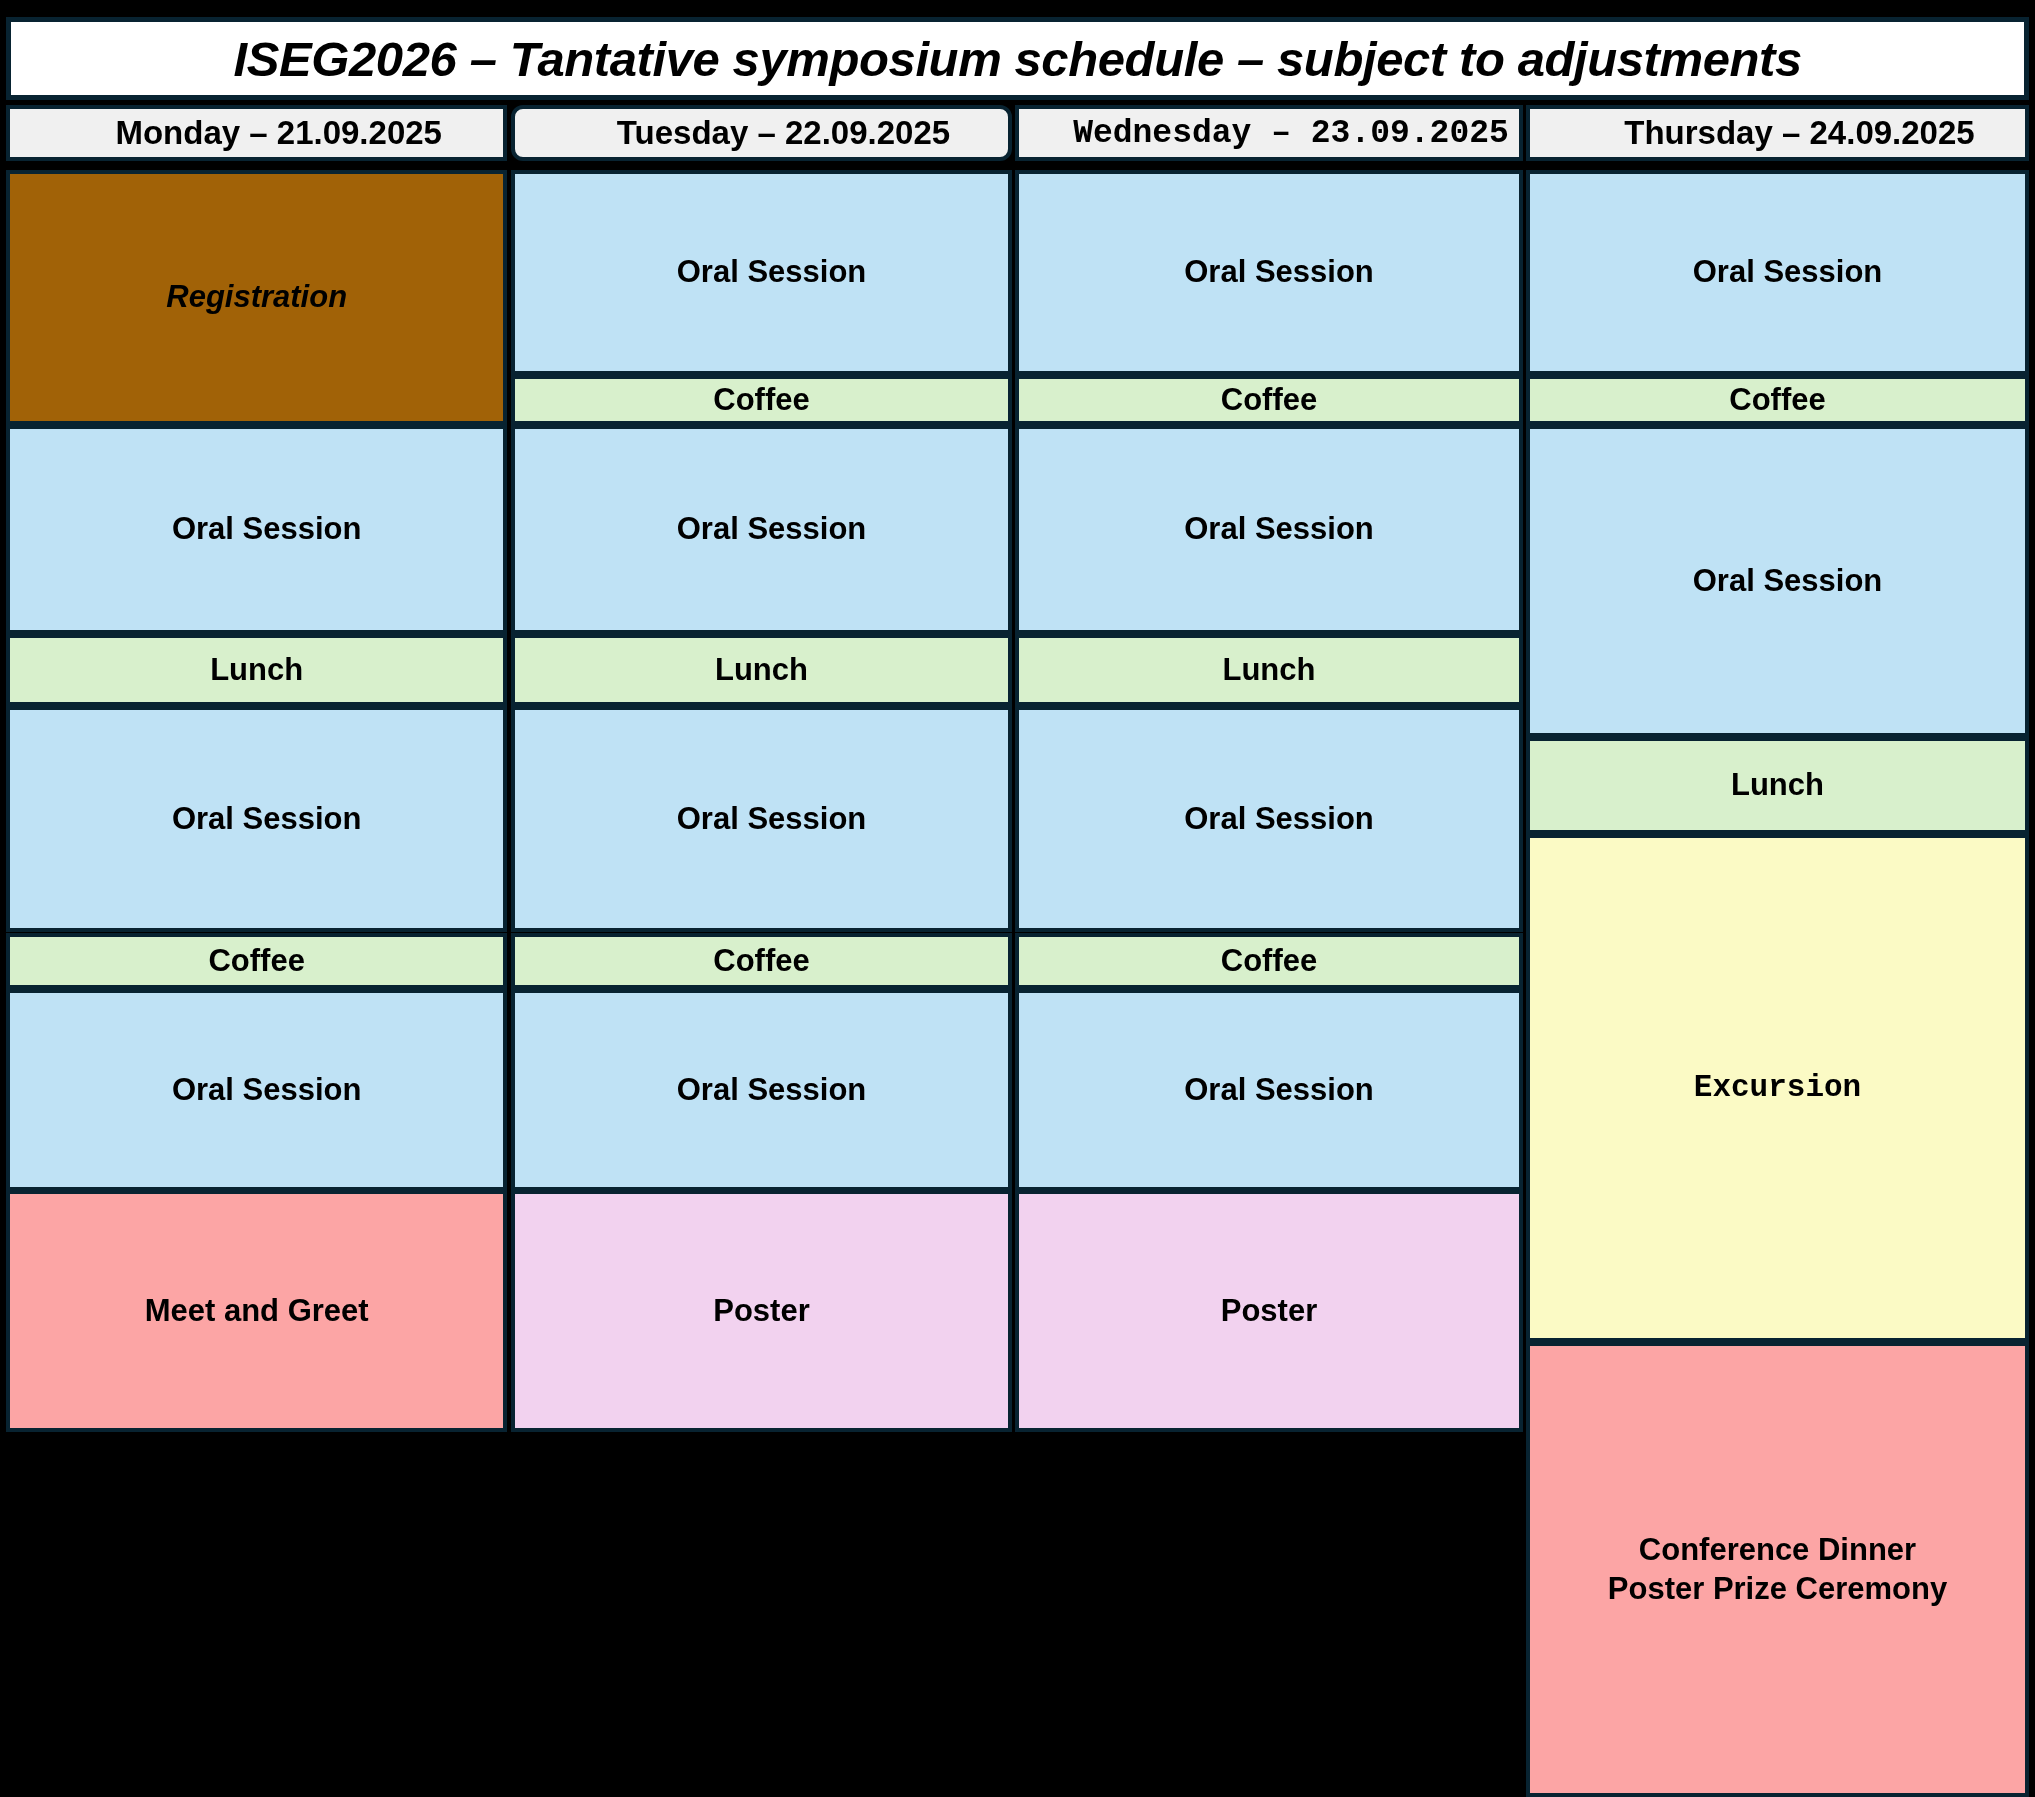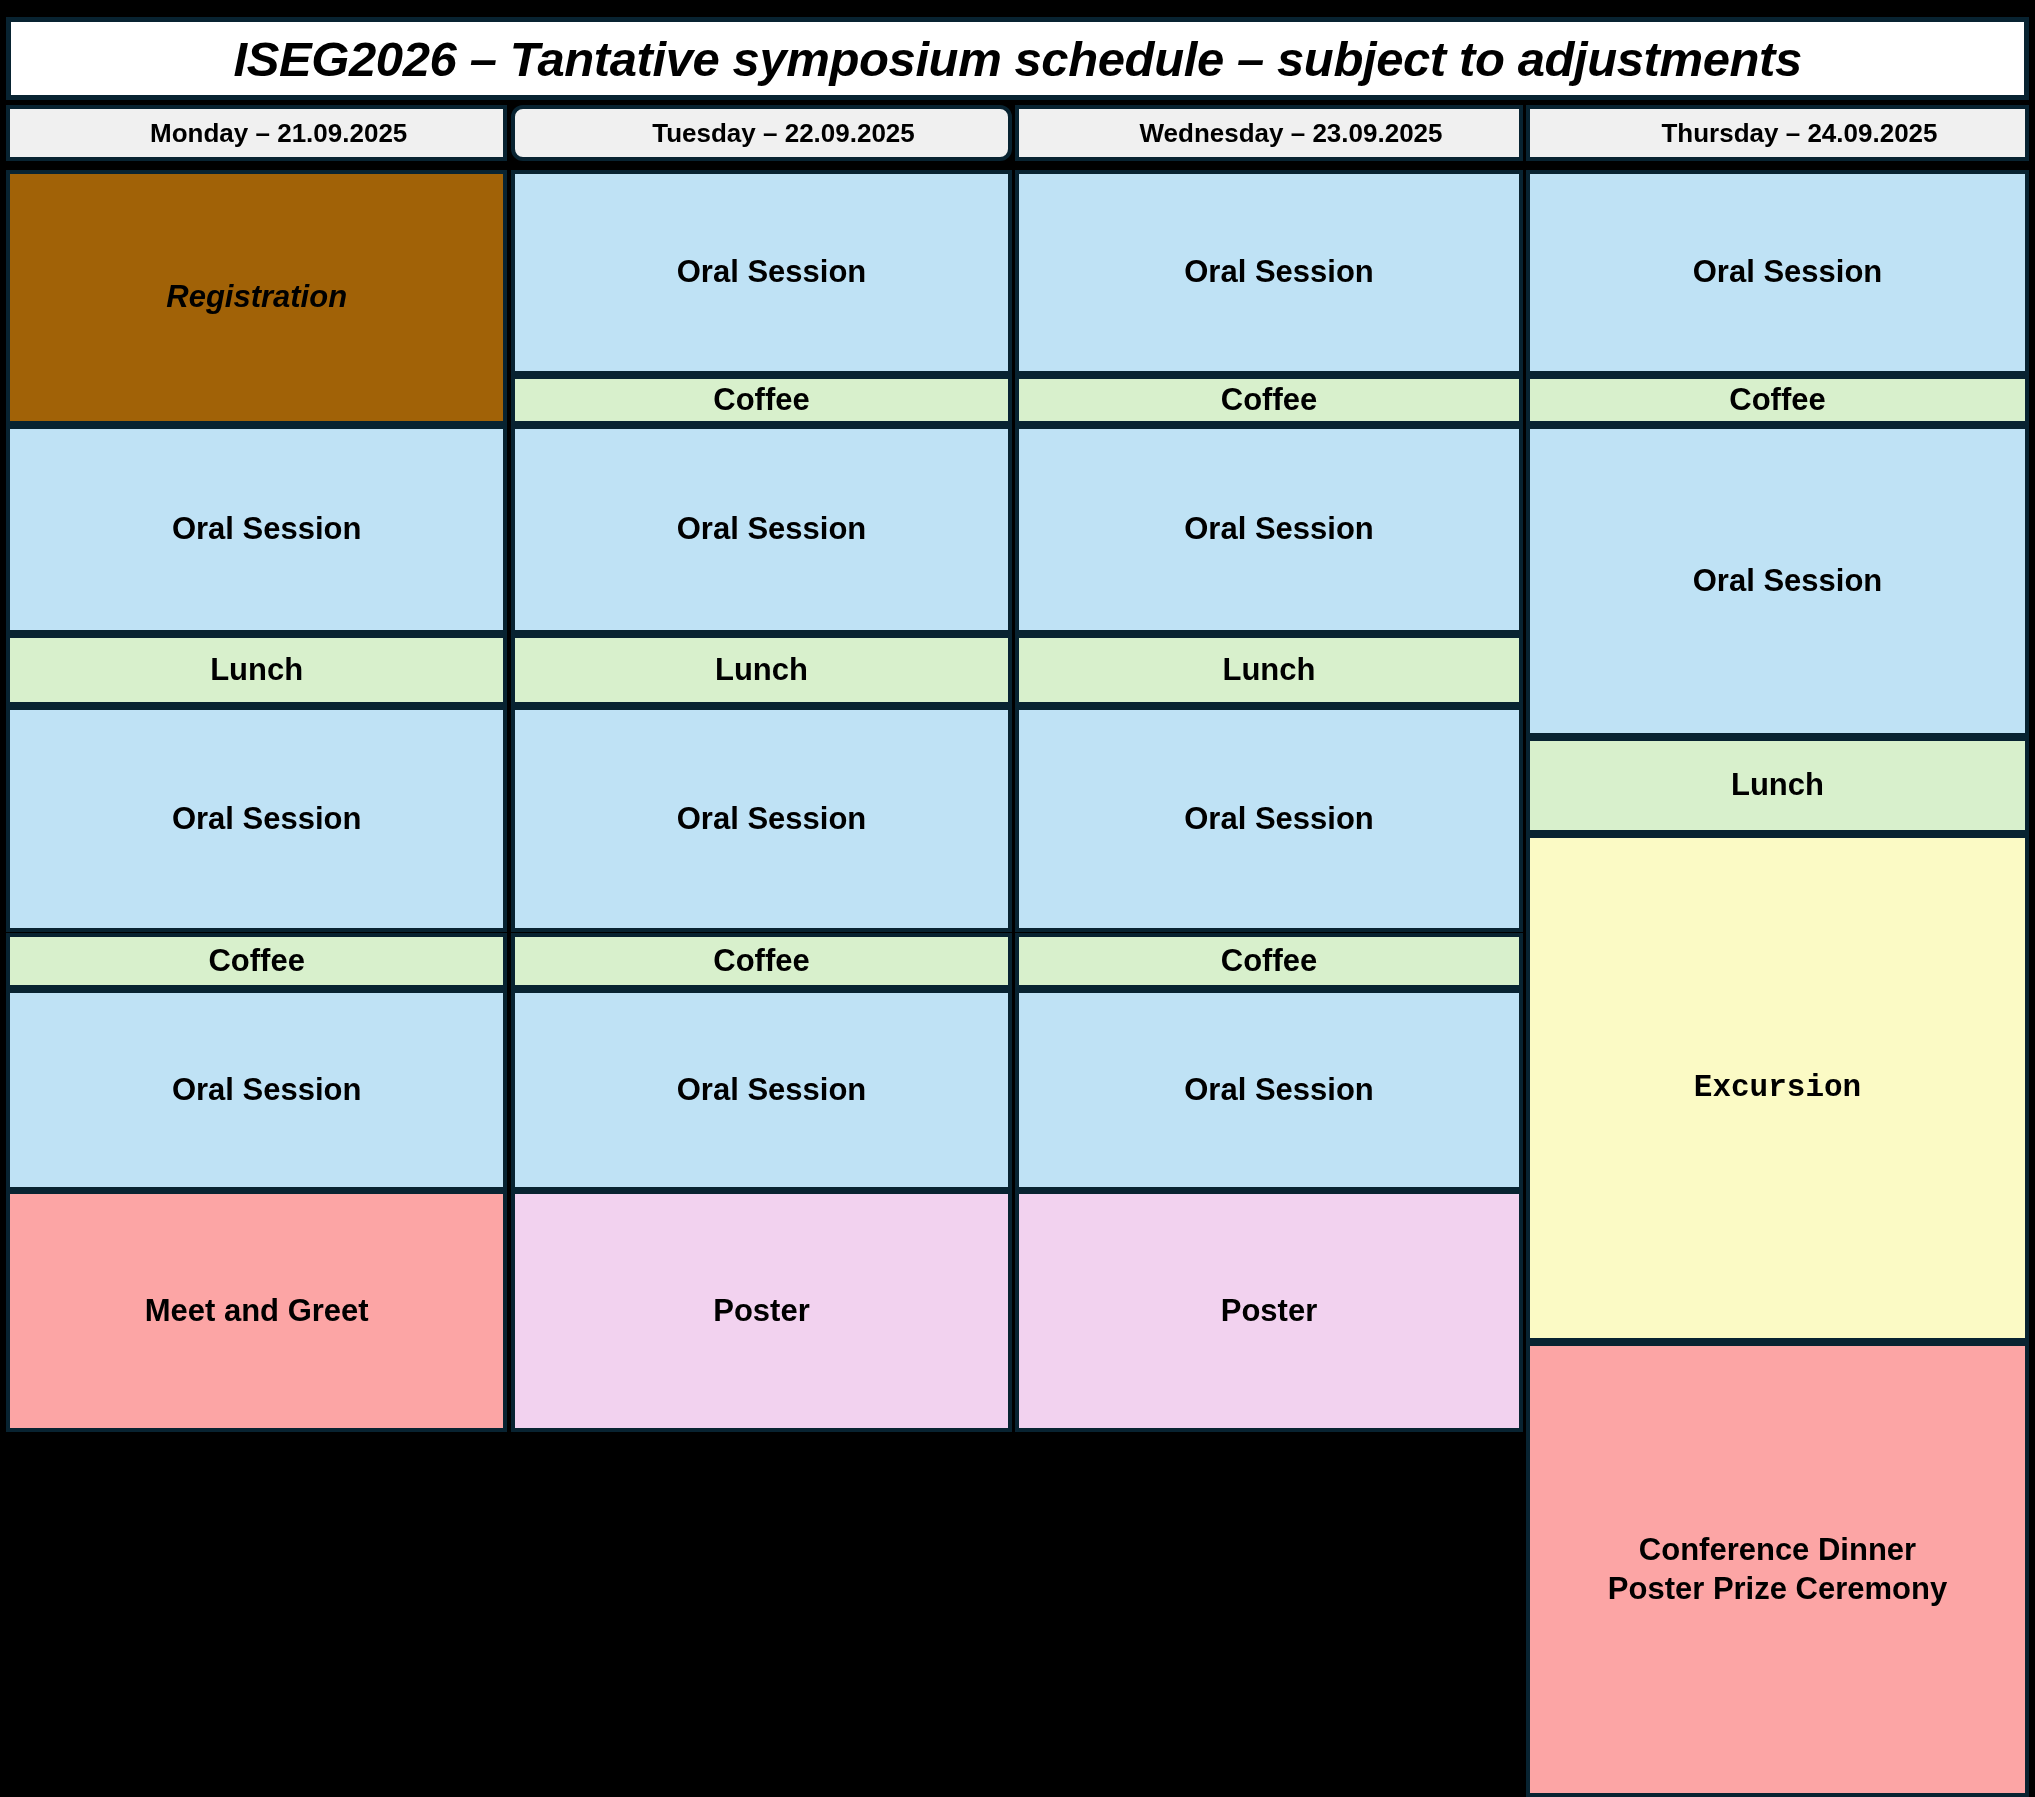--- a/index.html
+++ b/index.html
@@ -50,21 +50,21 @@
     top: 105px;
     height: 56px;
     background: #f0f0f0;
     border: 4.7px solid #082331;
     box-sizing: border-box;
     display: flex;
     align-items: center;
     justify-content: center;
   }
   .day-header-text {
-    font-size: 26px;
+    font-size: 33px;
     font-weight: bold;
     color: #000000;
     white-space: nowrap;
     margin-left: 44px;
   }
 
   
   .cell {
     position: absolute;
     box-sizing: border-box;
@@ -101,21 +101,21 @@
   <div class="title-band">
     <span class="title-text">ISEG2026 – Tantative symposium schedule – subject to adjustments</span>
   </div>
 
   <div class="day-header" style="left:6.2px;  width:501px;">
     <span class="day-header-text">Monday – 21.09.2025</span>
   </div>
   <div class="day-header" style="left:511px; width:501px;border-radius:12px;">
     <span class="day-header-text">Tuesday – 22.09.2025</span>
   </div>
-  <div class="day-header" style="left:1015px; width:508px;">
+  <div class="day-header" style="left:1015px; width:508px;font-family:Liberation Mono, monospace;">
     <span class="day-header-text">Wednesday – 23.09.2025</span>
   </div>
   <div class="day-header" style="left:1526px; width:503px;">
     <span class="day-header-text">Thursday – 24.09.2025</span>
   </div>
 
   <div class="cell cat-registration" style="left:6.2px; top:170px; width:501px; height:255px;">
     <span class="cell-label">Registration</span>
   </div>
   <div class="cell cat-oral" style="left:6.2px; top:425px; width:501px; height:209px;">

